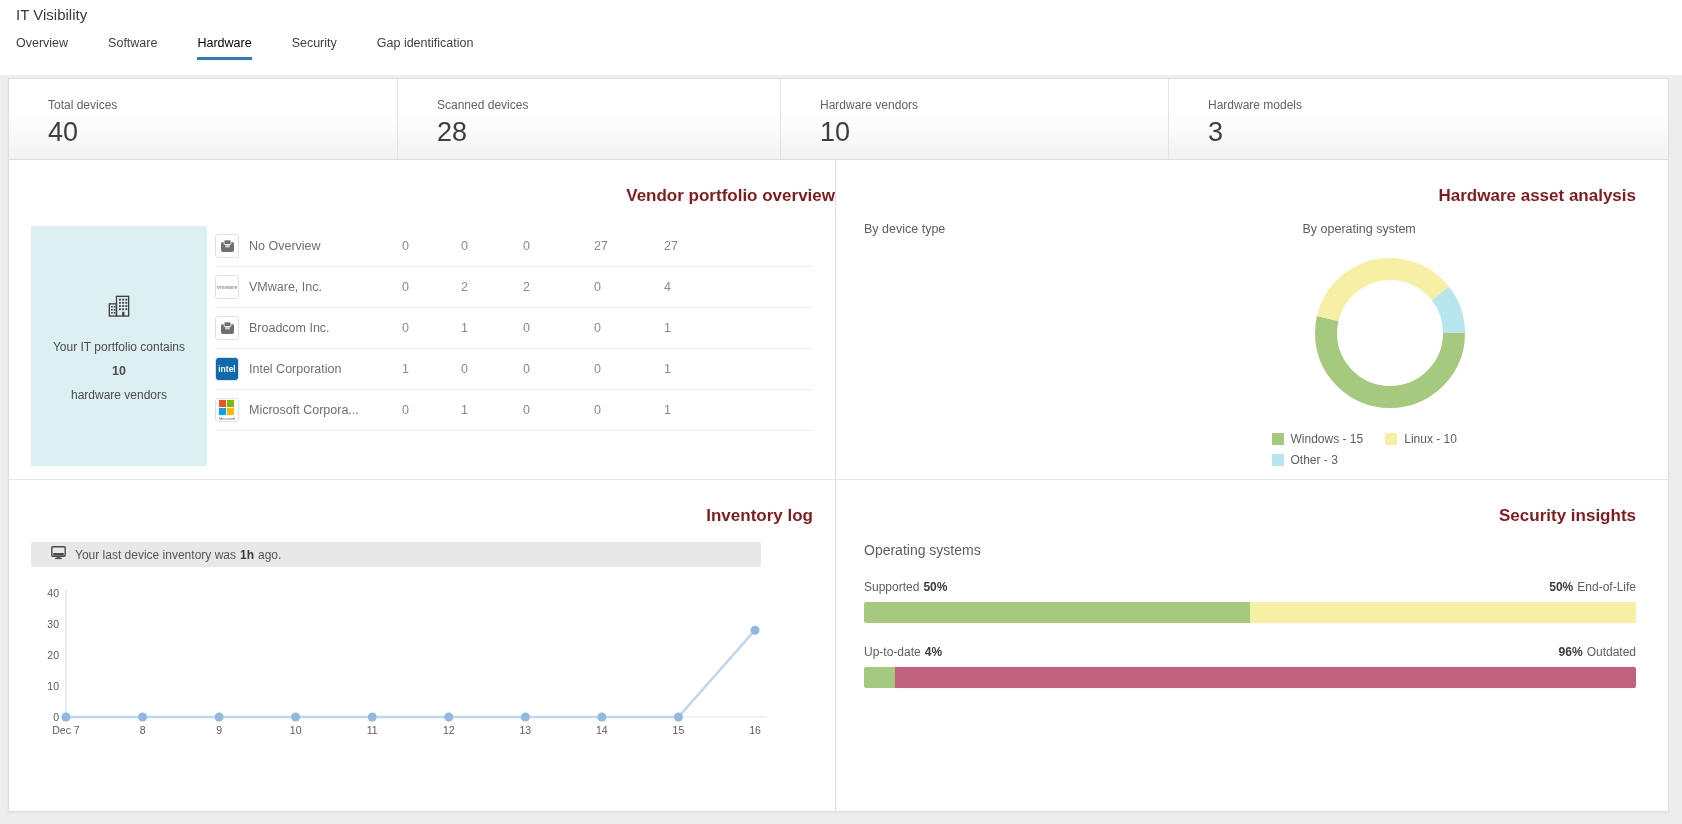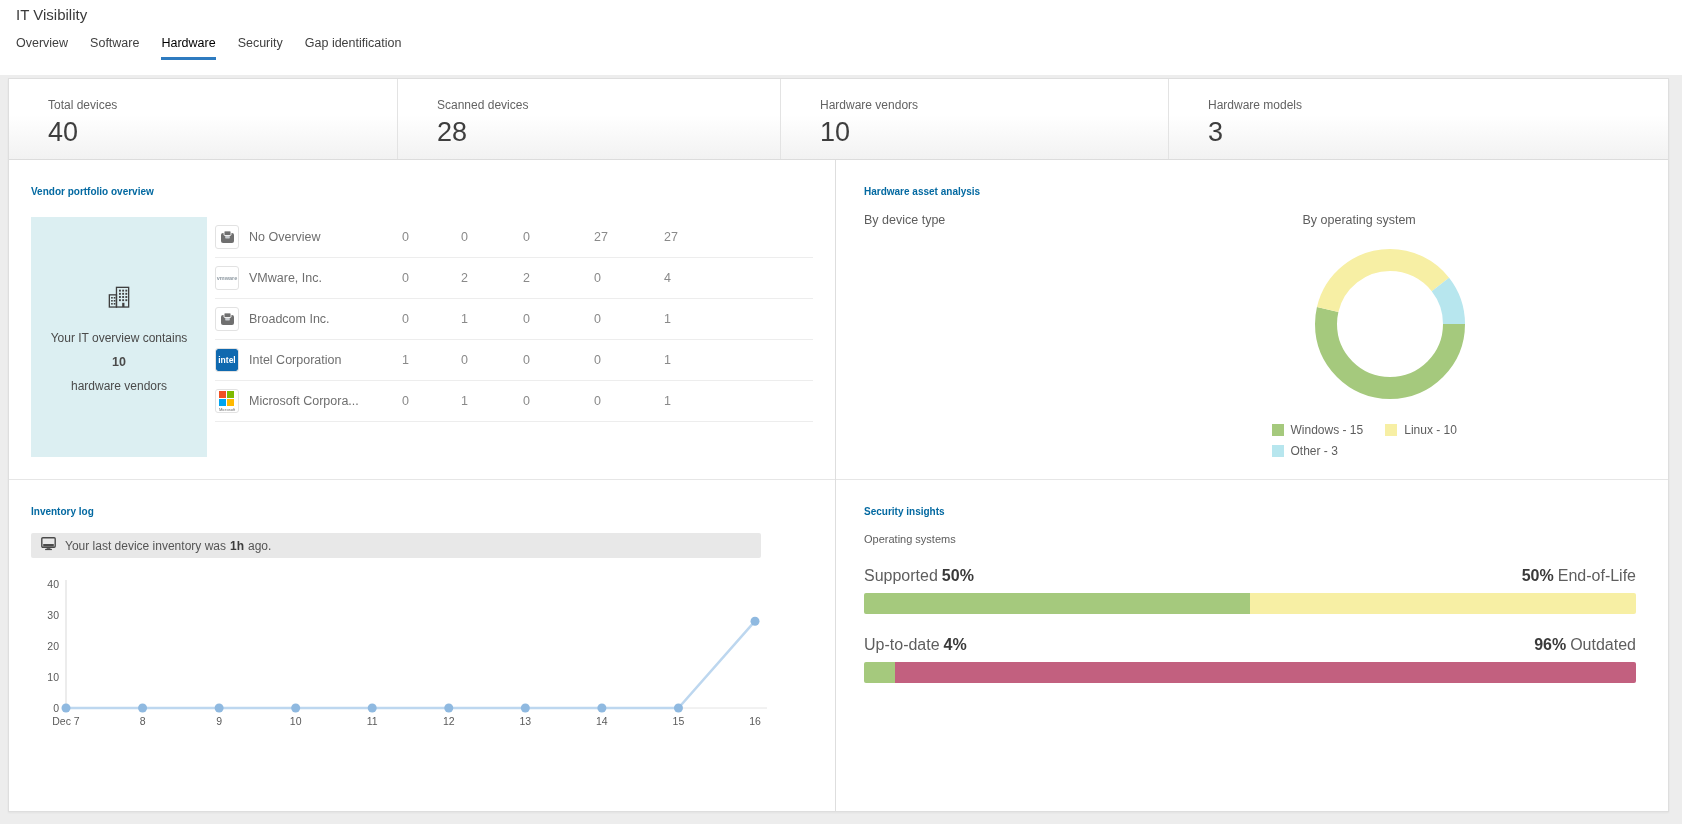--- a/index.html
+++ b/index.html
@@ -2,84 +2,84 @@
 <html><head>
 <meta charset="utf-8">
 <style>
   * { box-sizing: border-box; margin: 0; padding: 0; }
   html,body { width:1682px; height:824px; overflow:hidden; }
   body { font-family:"Liberation Sans", sans-serif; background:#ededed; color:#3c3c3c; }
 
   
   .app-header { background:#fff; height:75px; padding:6px 16px 0; }
   .page-title { font-size:15px; font-weight:400; color:#3a3a3a; }
-  .tabs { display:flex; gap:22px; margin-top:13px; }
+  .tabs { display:flex; gap:40px; margin-top:13px; }
   .tab { font-size:12.5px; color:#3f3f3f; padding-bottom:7px; border-bottom:3px solid transparent; cursor:pointer; }
   .tab.active { font-weight:400; color:#000000; border-bottom-color:#2e7bc0; }
 
   
   .panel { margin:3px 13px 12px 8px; height:734px; background:#fff; border:1px solid #dedede; box-shadow:0 1px 2px rgba(0,0,0,.05); }
 
   
   .stats { display:grid; grid-template-columns:388px 383px 388px 1fr; height:81px; border-bottom:1px solid #dcdcdc; }
   .stat { padding:19px 0 0 39px; background:linear-gradient(180deg,#ffffff 45%,#f2f2f2 100%); }
   .stat + .stat { border-left:1px solid #e3e3e3; }
   .stat-label { font-size:12px; color:#636363; }
   .stat-value { font-size:27px; color:#3e3e3e; margin-top:5px; }
 
   
   .content { display:grid; grid-template-columns:827px 1fr; height:652px; }
   .col-left { border-right:1px solid #dedede; }
   .sec-top { height:320px; border-bottom:1px solid #e6e6e6; }
   .sec-top.left { padding:26px 0 0 22px; }
   .sec-top.right, .sec-bottom.right { padding:26px 32px 0 28px; }
   .sec-bottom.left { padding:26px 22px 0; }
-  .panel-title { font-size:10px; font-weight:700; color:#0369a1; }
+  .panel-title { font-size:17px; font-weight:700; color:#7f1d1d;text-align:right; }
 
   
   .vendor-flex { display:flex; margin-top:20px; }
   .tealbox { width:176px; height:240px; background:#dceff2; display:flex; flex-direction:column; align-items:center; justify-content:center; text-align:center; font-size:12px; color:#4a4a4a; flex:none; }
   .tealbox .l1 { margin-top:16px; width:140px; }
   .tealbox .cnt { font-weight:700; font-size:12.5px; margin:10px 0; }
   .vtable { margin-left:8px; width:598px; font-size:12.5px; }
   .vhead, .vrow { display:grid; grid-template-columns:187px 59px 62px 71px 70px 1fr; align-items:center; }
   .vhead { height:27px; color:#4b4b4b; border-bottom:1px solid #757575; }
   .vrow { height:41px; border-bottom:1px solid #ededed; color:#8a8a8a; cursor:pointer; }
   .name-cell { display:flex; align-items:center; color:#6f6f6f; }
   .vicon { width:24px; height:24px; border:1px solid #e2e2e2; border-radius:3px; display:flex; align-items:center; justify-content:center; margin-right:10px; background:#fff; flex:none; overflow:hidden; }
   .vmw { font-size:5.5px; color:#8f9aa3; font-weight:700; }
   .intel { width:22px; height:22px; background:#0f69af; color:#fff; border-radius:2px; display:flex; align-items:center; justify-content:center; font-size:8.5px; font-weight:700; text-transform:lowercase; }
   .ms { display:flex; flex-direction:column; align-items:center; }
   .msgrid { display:grid; grid-template-columns:7px 7px; grid-gap:1px; }
   .msgrid i { width:7px; height:7px; display:block; }
   .mstxt { font-size:4px; color:#6a6a6a; margin-top:1px; }
 
   
-  .notice { margin-top:16px; width:730px; height:25px; background:#e8e8e8; border-radius:2px; display:flex; align-items:center; font-size:12px; color:#555; padding:0 10px; }
+  .notice { margin-top:16px; width:730px; height:25px; background:#e8e8e8; border-radius:2px; display:flex; align-items:center; font-size:12px; color:#555; padding:0 20px; }
   .notice svg { margin-right:9px; }
   .notice b { margin:0 4px; color:#3c3c3c; }
   .linechart { margin:20px 0 0 6px; }
   svg text { font-family:"Liberation Sans", sans-serif; font-size:10.5px; fill:#5a5a5a; }
 
   
   .sub-row { display:flex; margin-top:16px;gap:33px; }
   .sub { flex:1; }
   .sub-label { font-size:12.5px; color:#5d5d5d; }
   .sub + .sub .sub-label { padding-left:36px; }
   .chart-col { width:246px; display:flex; flex-direction:column; align-items:center; margin-top:22px; }
   .donut { width:150px; height:150px; }
   .legend { margin-top:24px; display:flex; flex-wrap:wrap; justify-content:center; column-gap:22px; row-gap:7px; font-size:12px; color:#5d5d5d; }
   .legend.left-wrap { width:236px; justify-content:flex-start; }
   .lg-item { display:flex; align-items:center; cursor:pointer; white-space:nowrap; }
   .lg-item .sw { width:12px; height:12px; margin-right:7px; display:inline-block; }
 
   
-  .subtitle { margin-top:16px; font-size:11px; color:#5d5d5d; }
+  .subtitle { margin-top:16px; font-size:14px; color:#5d5d5d; }
   .bar-block { margin-top:22px; }
-  .bar-labels { display:flex; justify-content:space-between; font-size:16px; color:#5e5e5e; margin-bottom:8px; }
+  .bar-labels { display:flex; justify-content:space-between; font-size:12px; color:#5e5e5e; margin-bottom:8px; }
   .bar-labels b { color:#3a3a3a; }
   .bar-labels .lft b { margin-left:4px; }
   .bar-labels .rgt b { margin-right:4px; }
   .hbar { height:21px; border-radius:2px; overflow:hidden; display:flex; }
   .hseg { height:100%; }
 </style>
 </head>
 <body>
 
 <div class="app-header">
@@ -141,21 +141,21 @@
                   <rect x="19.4" y="22.2" width="2.4" height="4.5"></rect>
                   <rect x="7.6" y="16" width="1.7" height="1.7"></rect>
                     <rect x="10.4" y="16" width="1.7" height="1.7"></rect>
                   <rect x="7.6" y="19.2" width="1.7" height="1.7"></rect>
                     <rect x="10.4" y="19.2" width="1.7" height="1.7"></rect>
                   <rect x="7.6" y="22.4" width="1.7" height="1.7"></rect>
                     <rect x="10.4" y="22.4" width="1.7" height="1.7"></rect>
                 </g>
               </svg>
             </span>
-            <div class="l1">Your IT overview contains</div>
+            <div class="l1">Your IT portfolio contains</div>
             <div class="cnt">10</div>
             <div class="l2">hardware vendors</div>
           </div>
           <div class="vtable">
             <div id="vendor-body">
                 <div class="vrow">
                   <div class="name-cell">
                     <span class="vicon">
                       <svg width="15" height="14" viewBox="0 0 15 14">
                         <rect x="1" y="3" width="13" height="10" rx="2" fill="#6f6f6f"></rect>

